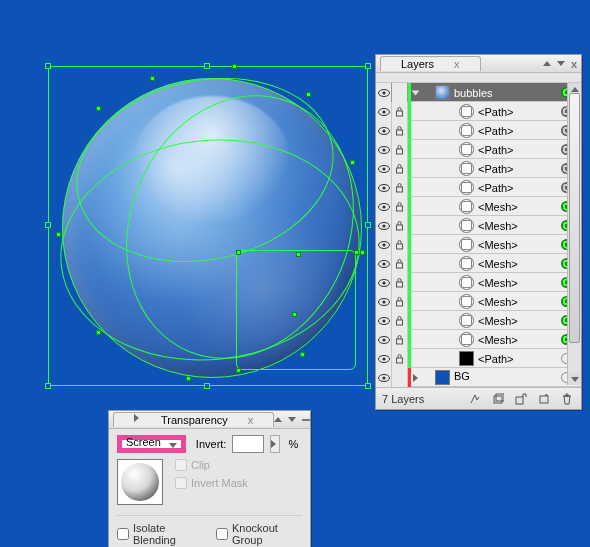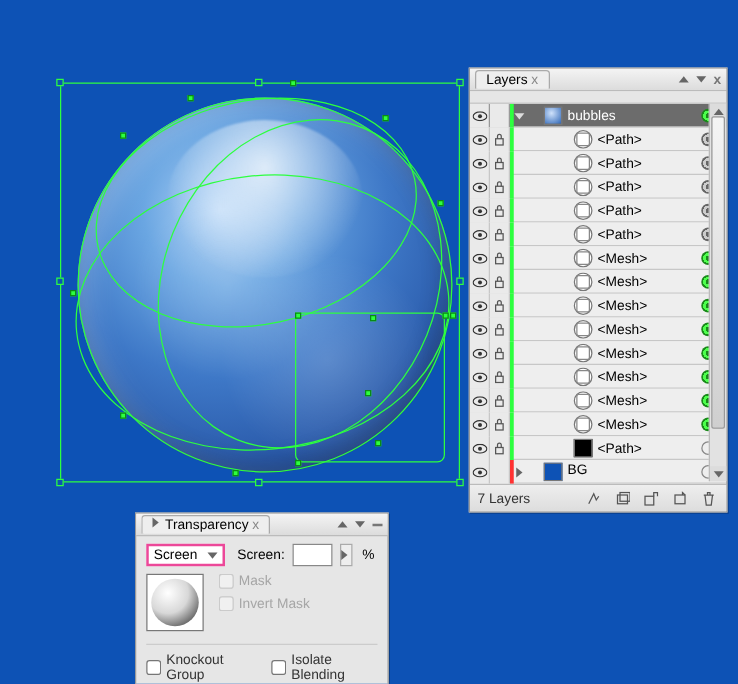--- a/index.html
+++ b/index.html
@@ -28,21 +28,21 @@
   .h-tl{left:-4px;top:-4px}.h-tr{right:-4px;top:-4px}.h-bl{left:-4px;bottom:-4px}.h-br{right:-4px;bottom:-4px}
   .h-tc{left:calc(50% - 4px);top:-4px}.h-bc{left:calc(50% - 4px);bottom:-4px}
   .h-ml{left:-4px;top:calc(50% - 4px)}.h-mr{right:-4px;top:calc(50% - 4px)}
 
   .wire{position:absolute;border:1px solid #2dff3f;border-radius:50%;background:transparent}
   .anchor{position:absolute;width:5px;height:5px;background:#2dff3f;border:1px solid #0a8a16}
 
   
   .panel { position:absolute; background:#e6e6e6; border:1px solid #9a9a9a; box-shadow:1px 1px 0 rgba(0,0,0,.25);}
   .panel-head { display:flex; align-items:center; height:18px; background:linear-gradient(#f4f4f4,#dcdcdc); border-bottom:1px solid #bbb; padding:0 4px;}
-  .tab { background:#eee; border:1px solid #aaa; border-bottom:none; padding:1px 8px; border-radius:3px 3px 0 0; display:flex; align-items:flex-start; gap:3px;}
+  .tab { background:#eee; border:1px solid #aaa; border-bottom:none; padding:1px 20px; border-radius:3px 3px 0 0; display:flex; align-items:flex-start; gap:20px;}
   .tab .x { color:#888; cursor:pointer; }
   .head-ctrl { margin-left:auto; display:flex; gap:6px; align-items:center;}
   .mini-arrow{width:0;height:0;border-left:4px solid transparent;border-right:4px solid transparent}
   .mini-up{border-bottom:5px solid #666}
   .mini-down{border-top:5px solid #666}
   .mini-x{color:#777;font-weight:bold;}
 
   
   .layers-panel { left:375px; top:54px; width:207px; }
   .header-gap{height:10px;background:#e6e6e6;border-bottom:1px solid #c7c7c7}
@@ -72,21 +72,21 @@
 
   .panel-foot{height:22px;border-top:1px solid #bbb;background:linear-gradient(#eee,#ddd);display:flex;align-items:center;padding:0 4px 0 6px;gap:3px}
   .foot-count{flex:0 0 auto;color:#333}
   .foot-spacer{flex:1}
   .foot-btn{width:20px;height:18px;border:1px solid transparent;display:flex;align-items:center;justify-content:center;border-radius:2px}
 
   
   .trans-panel{ left:108px; top:410px; width:203px; }
   .trans-body{padding:6px 8px 8px}
   .trans-row1{display:flex;align-items:center;gap:6px;margin-bottom:6px}
-  .dd{border:2px solid #ec4899;background:#fff;height:18px;display:flex;align-items:center;padding:0 4px;gap:4px}
+  .dd{border:5px solid #ec4899;background:#fff;height:18px;display:flex;align-items:flex-end;padding:0 4px;gap:4px}
   .dd .dd-arr{margin-left:4px}
   .opacity-label{margin-left:4px}
   .opacity-field{border:1px solid #888;background:#fff;width:32px;height:18px;padding:0 3px}
   .side-arrow{width:10px;height:18px;border:1px solid #aaa;background:#eee;display:flex;align-items:center;justify-content:center}
   .pct{padding-left:2px}
   .trans-row2{display:flex;align-items:flex-start;gap:12px;margin:4px 0 10px}
   .swatch{width:46px;height:46px;border:1px solid #777;background:#fff;position:relative;overflow:hidden}
   .swatch .ball{position:absolute;inset:3px;border-radius:50%;background:radial-gradient(circle at 35% 30%, #fff, #d8d8d8 45%, #222 100%)}
   .mini-checks{display:flex;flex-direction:column;gap:6px;color:#a6a6a6}
   .chk{display:flex;align-items:center;gap:4px}
@@ -615,46 +615,46 @@
       <span class="mini-arrow mini-down"></span>
       <span style="width:8px;height:2px;background:#777"></span>
     </div>
   </div>
   <div class="trans-body">
     <div class="trans-row1">
       <div class="dd">
         <span>Screen</span>
         <span class="mini-arrow mini-down dd-arr"></span>
       </div>
-      <span class="opacity-label">Screen:</span>
+      <span class="opacity-label">Invert:</span>
       <input class="opacity-field" value="" style="">
       <div class="side-arrow">
           <span class="tri" style="transform:none"></span>
         </div>
       <span class="pct">%</span>
     </div>
     <div class="trans-row2">
       <div class="swatch">
           <div class="ball"></div>
         </div>
       <div class="mini-checks">
         <label class="chk">
           <input type="checkbox" disabled="" style="">
-          <span>Mask</span>
+          <span>Clip</span>
         </label>
         <label class="chk">
           <input type="checkbox" disabled="" style="">
           <span>Invert Mask</span>
         </label>
       </div>
     </div>
     <div class="trans-row3">
       <label class="chk">
         <input type="checkbox" style="">
-        <span>Knockout Group</span>
+        <span>Isolate Blending</span>
       </label>
       <label class="chk">
         <input type="checkbox" style="">
-        <span>Isolate Blending</span>
+        <span>Knockout Group</span>
       </label>
     </div>
   </div>
 </div>
 
 </body></html>

